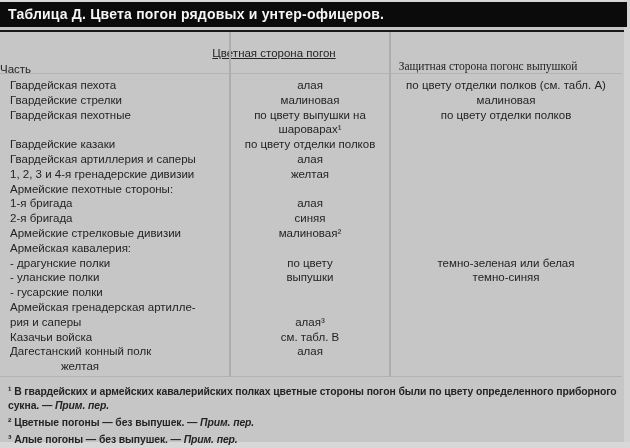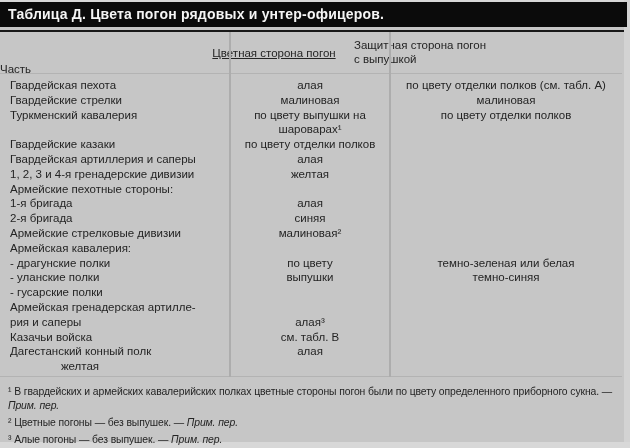--- a/index.html
+++ b/index.html
@@ -31,35 +31,35 @@
   .vline.v1 { left:229px; }
   .vline.v2 { left:389px; }
 
   .header-row {
     display:flex; height:42px;
     border-bottom:1px solid #b3b3b3; box-sizing:border-box;
     font-size:11.5px;
   }
   .h1 { width:194px; display:flex; align-items:center; box-sizing:border-box;margin-top:32px; }
   .h2 { width:160px; display:flex; align-items:center; justify-content:center; text-align:center;text-decoration:underline; }
-  .h3 { flex:1; display:flex; flex-direction:column; align-items:flex-start; justify-content:center;
-        text-align:center; line-height:13.5px; }
+  .h3 { flex:1; display:flex; align-items:flex-end; justify-content:center;
+        text-align:center; line-height:13.5px;font-family:Liberation Serif, serif; }
 
   .body { padding-top:4px; padding-bottom:2px; border-bottom:1px solid #b3b3b3; }
   .row { display:flex; height:14.8px; font-size:11.5px; line-height:14.8px; }
   .cell { white-space:nowrap; overflow:visible; }
   .c1 { width:230px; padding-left:10px; box-sizing:border-box; }
   .c2 { width:160px; text-align:center; }
   .c3 { flex:1; text-align:center; }
 
   .footnotes {
     position:absolute; left:8px; top:385px; width:616px;
     font-size:10.4px; line-height:14px; color:#242424; letter-spacing:-0.1px;
   }
-  .footnote { margin-bottom:3px; }
+  .footnote { margin-bottom:3px;font-weight:bold; }
   .fn-marker { font-size:10.4px; }
 </style>
 </head>
 <body>
 
 <div class="page">
   <div class="edge-top"></div>
   <div class="edge-right"></div>
   <div class="edge-bottom"></div>
 
@@ -84,21 +84,21 @@
           <div class="cell c1">Гвардейская пехота</div>
           <div class="cell c2">алая</div>
           <div class="cell c3">по цвету отделки полков (см. табл. А)</div>
         </div>
         <div class="row">
           <div class="cell c1">Гвардейские стрелки</div>
           <div class="cell c2">малиновая</div>
           <div class="cell c3">малиновая</div>
         </div>
         <div class="row">
-          <div class="cell c1">Туркменский кавалерия</div>
+          <div class="cell c1">Гвардейская пехотные</div>
           <div class="cell c2">по цвету выпушки на</div>
           <div class="cell c3">по цвету отделки полков</div>
         </div>
         <div class="row">
           <div class="cell c1"></div>
           <div class="cell c2">шароварах¹</div>
           <div class="cell c3"></div>
         </div>
         <div class="row">
           <div class="cell c1">Гвардейские казаки</div>

